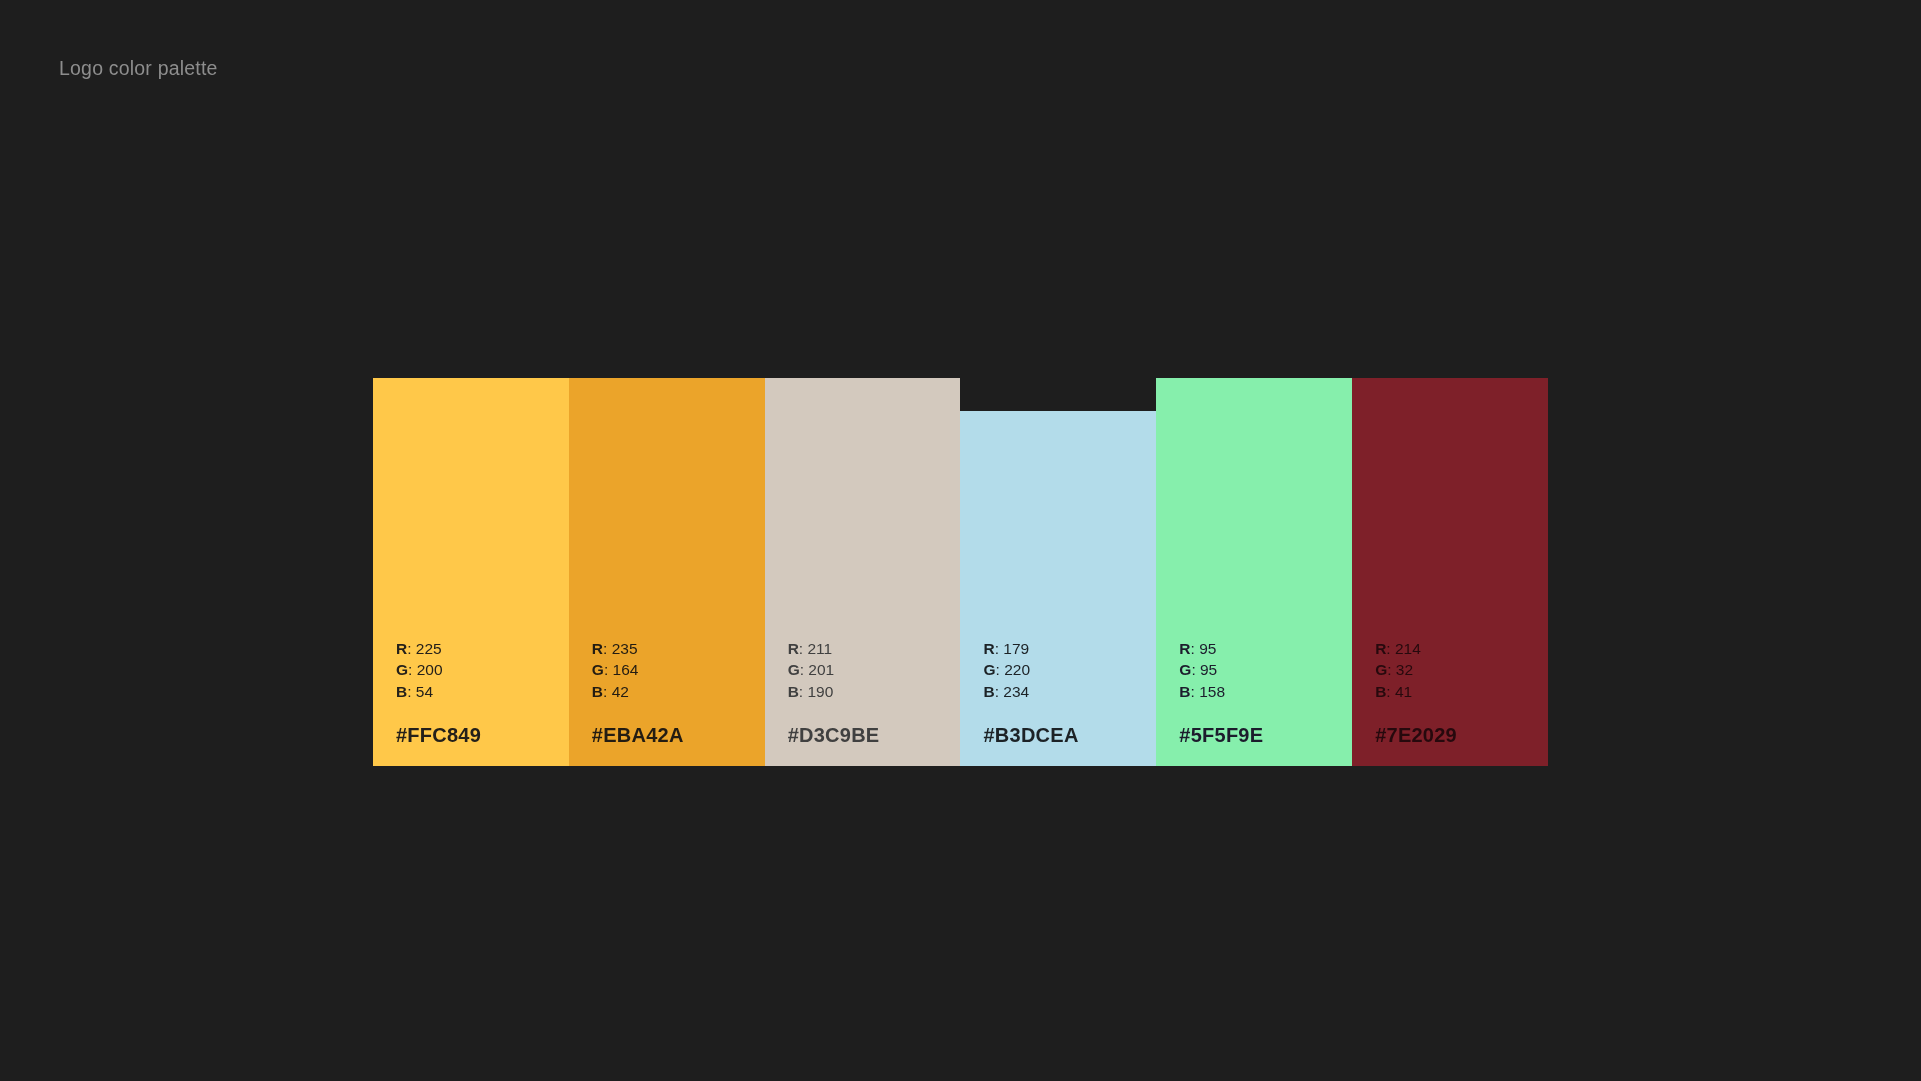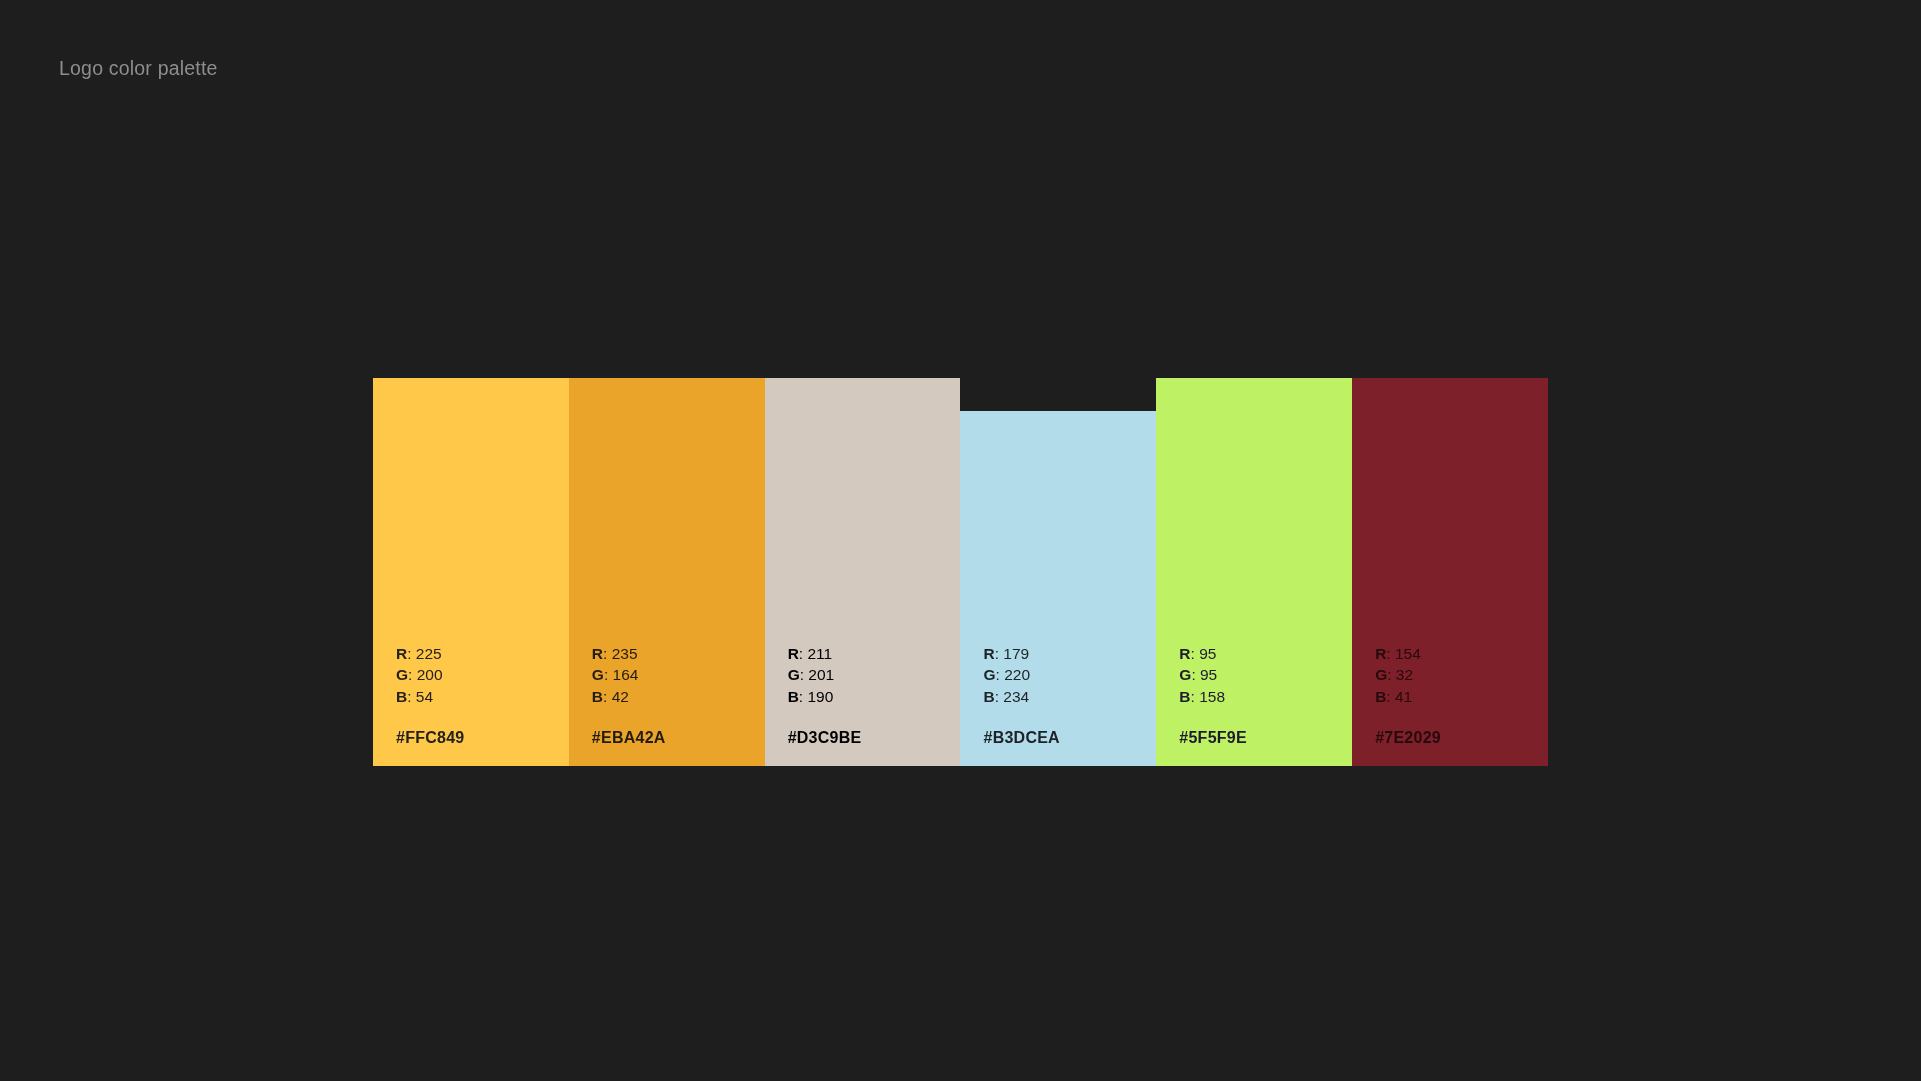--- a/index.html
+++ b/index.html
@@ -67,21 +67,21 @@
     font-weight: 400;
     white-space: nowrap;
   }
 
   .rgb-lines .ch {
     font-weight: 700;
   }
 
   .hex-label {
     margin-top: 21px;
-    font-size: 16px;
+    font-size: 20px;
     font-weight: 700;
     letter-spacing: 0.25px;
     white-space: nowrap;
   }
 </style>
 </head>
 <body style="background: rgb(30, 30, 30);">
 
 <div class="canvas" style="background: rgb(30, 30, 30);">
 
@@ -104,21 +104,21 @@
       <div class="swatch-info">
         <div class="rgb-lines">
           <div><span class="ch">R</span><span>: </span><span>235</span></div>
           <div><span class="ch">G</span><span>: </span><span>164</span></div>
           <div><span class="ch">B</span><span>: </span><span>42</span></div>
         </div>
         <div class="hex-label">#EBA42A</div>
       </div>
     </div>
 
-    <div class="swatch" style="background: rgb(211, 201, 190); color: #000000;">
+    <div class="swatch" style="background: rgb(211, 201, 190); color: #404040;">
       <div class="swatch-info">
         <div class="rgb-lines">
           <div><span class="ch">R</span><span>: </span><span>211</span></div>
           <div><span class="ch">G</span><span>: </span><span>201</span></div>
           <div><span class="ch">B</span><span>: </span><span>190</span></div>
         </div>
         <div class="hex-label">#D3C9BE</div>
       </div>
     </div>
 
@@ -126,35 +126,35 @@
       <div class="swatch-info">
         <div class="rgb-lines">
           <div><span class="ch">R</span><span>: </span><span>179</span></div>
           <div><span class="ch">G</span><span>: </span><span>220</span></div>
           <div><span class="ch">B</span><span>: </span><span>234</span></div>
         </div>
         <div class="hex-label">#B3DCEA</div>
       </div>
     </div>
 
-    <div class="swatch" style="background: #bef264; color: rgb(28, 28, 44);">
+    <div class="swatch" style="background: #86efac; color: rgb(28, 28, 44);">
       <div class="swatch-info">
         <div class="rgb-lines">
           <div><span class="ch">R</span><span>: </span><span>95</span></div>
           <div><span class="ch">G</span><span>: </span><span>95</span></div>
           <div><span class="ch">B</span><span>: </span><span>158</span></div>
         </div>
         <div class="hex-label">#5F5F9E</div>
       </div>
     </div>
 
     <div class="swatch" style="background: rgb(126, 32, 41); color: rgb(38, 9, 13);">
       <div class="swatch-info">
         <div class="rgb-lines">
-          <div><span class="ch">R</span><span>: </span><span>154</span></div>
+          <div><span class="ch">R</span><span>: </span><span>214</span></div>
           <div><span class="ch">G</span><span>: </span><span>32</span></div>
           <div><span class="ch">B</span><span>: </span><span>41</span></div>
         </div>
         <div class="hex-label">#7E2029</div>
       </div>
     </div>
   </div>
 
 </div>
 

